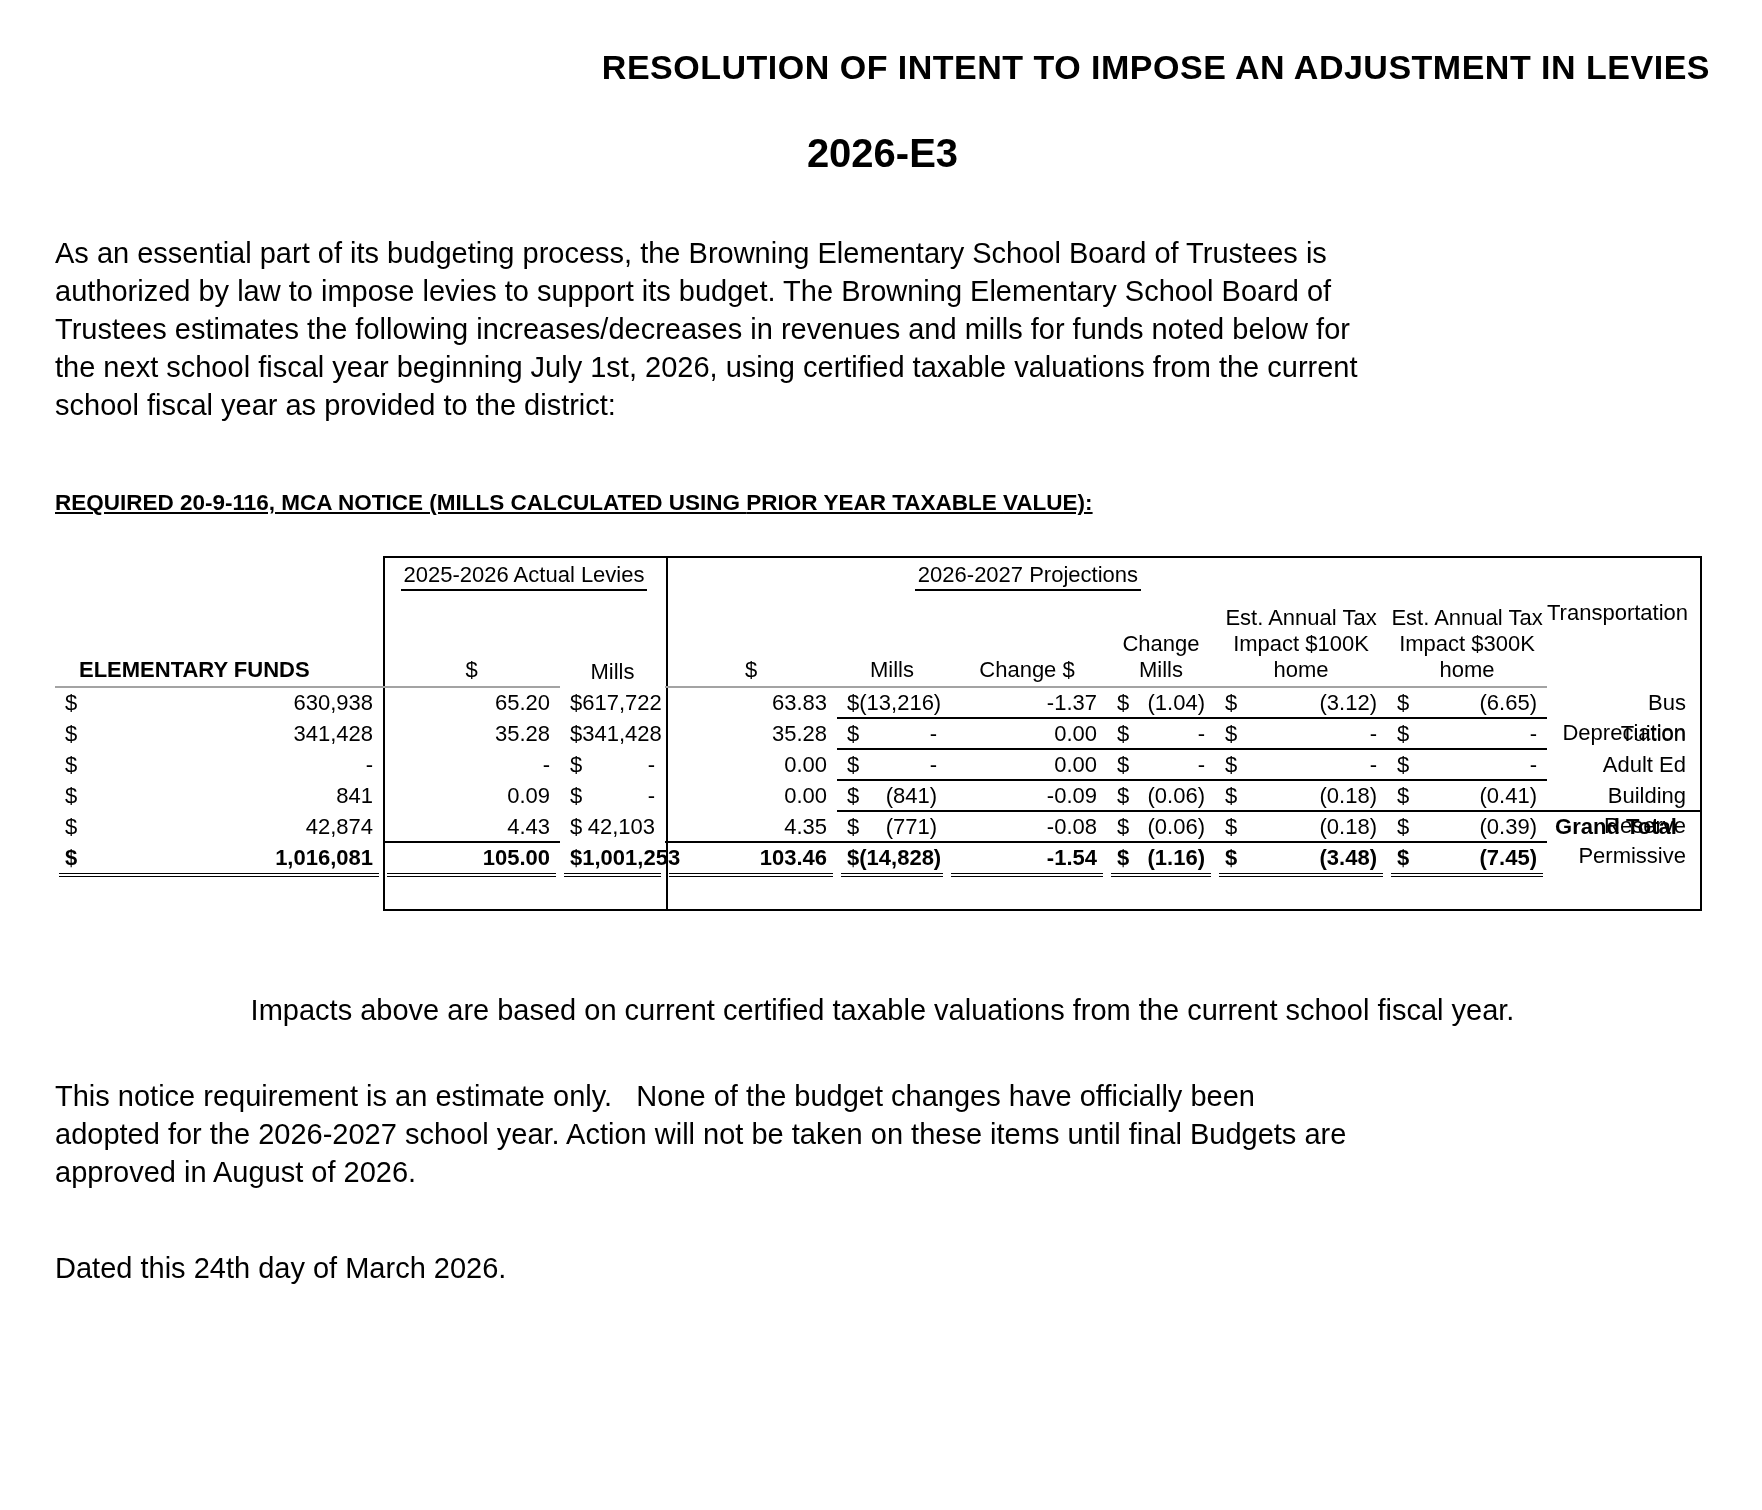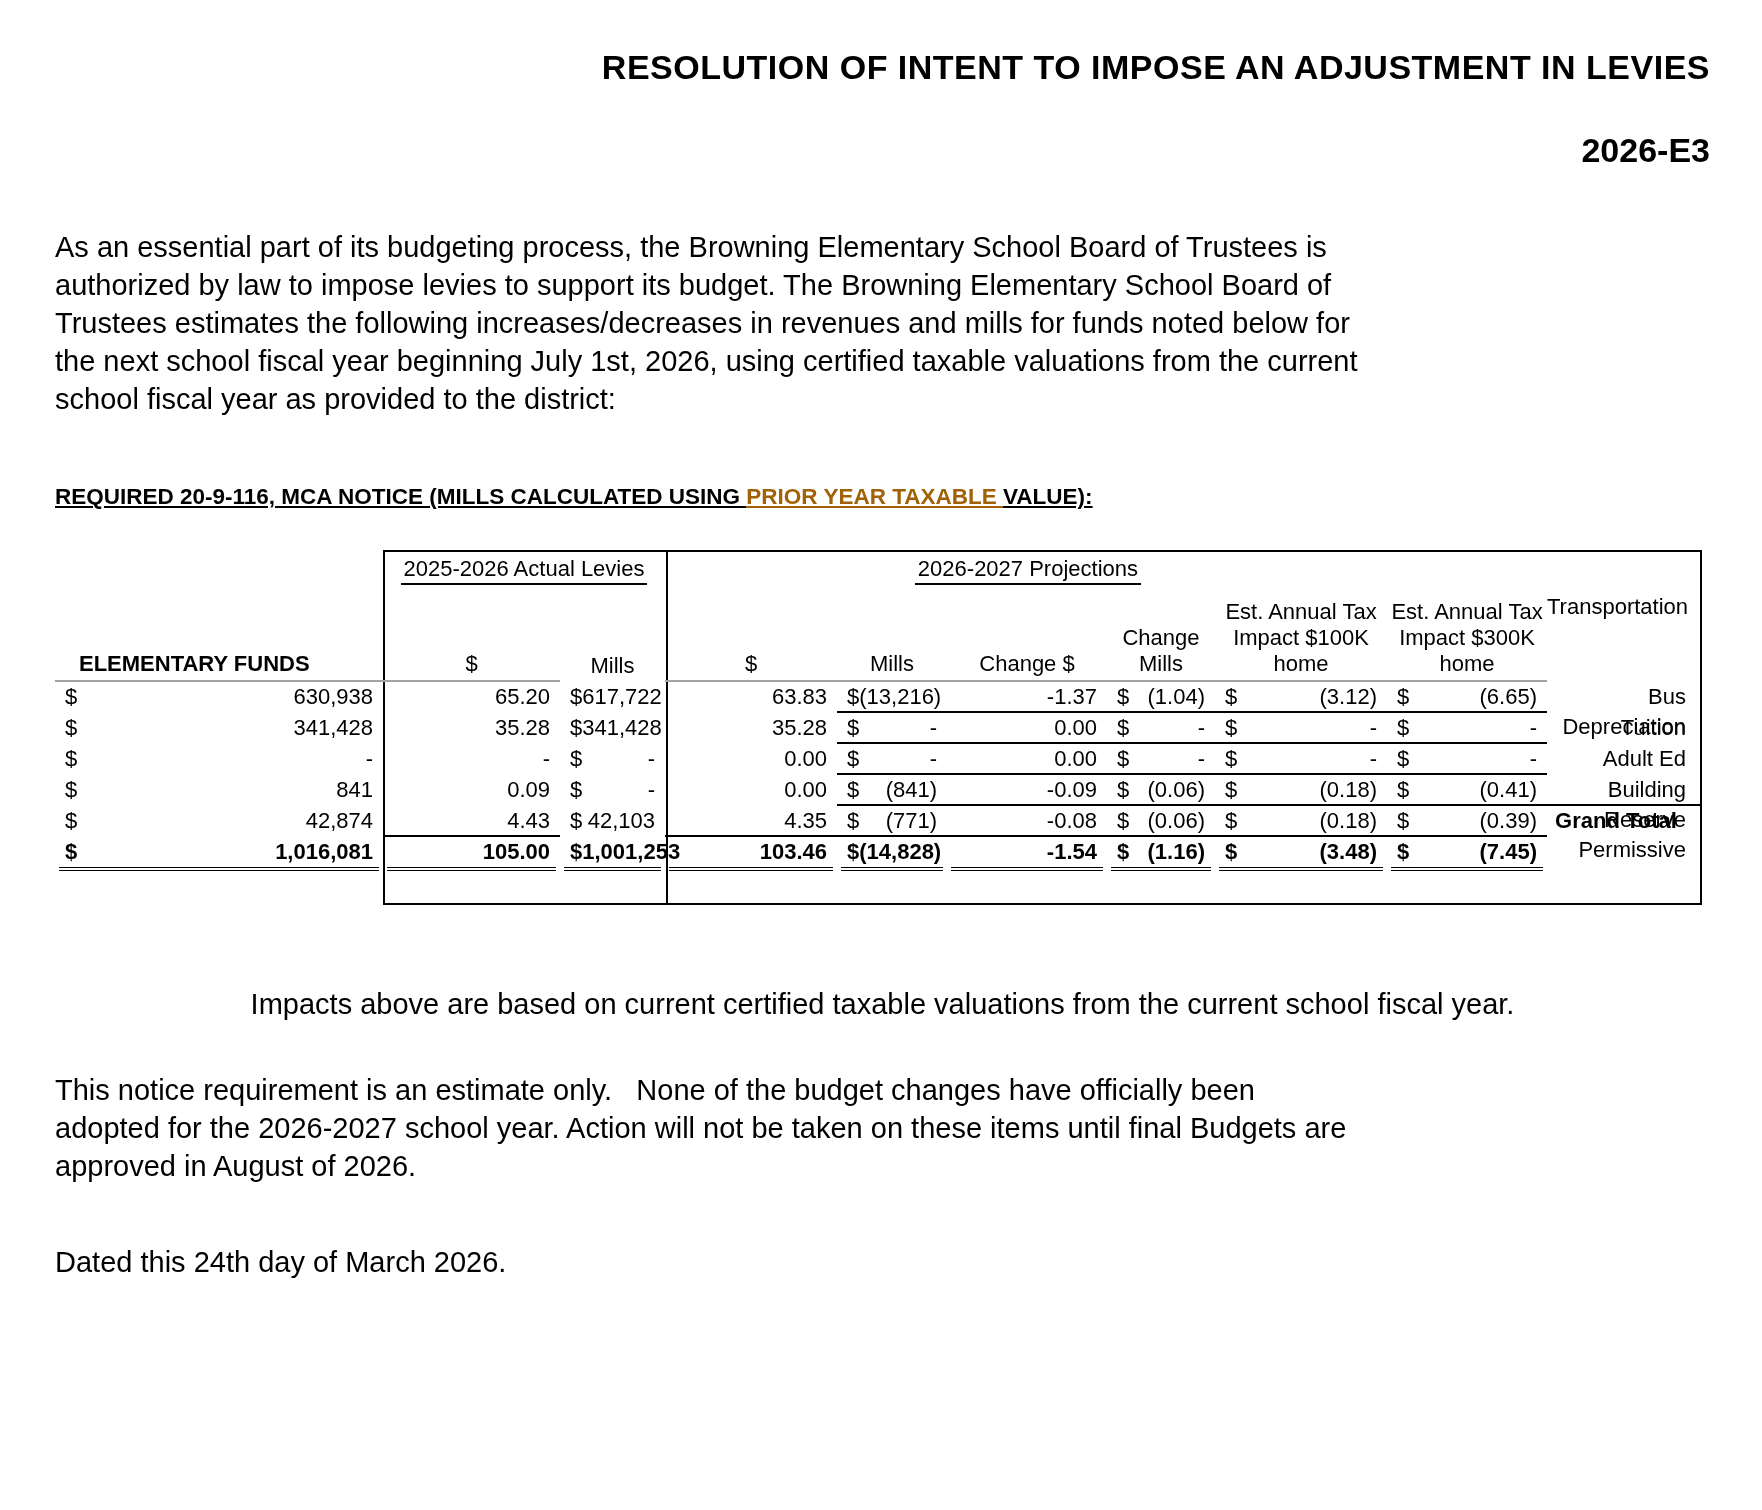--- a/index.html
+++ b/index.html
@@ -10,35 +10,35 @@
     font-family: "Liberation Sans", "DejaVu Sans", sans-serif;
     overflow: hidden;
   }
   .page { padding: 48px 52px 0 55px; }
 
   .doc-title {
     text-align: right; font-weight: bold; font-size: 34px;
     letter-spacing: 0.5px; margin: 0 0 0 0;
   }
   .doc-subtitle {
-    text-align: right; font-weight: bold; font-size: 34px;
+    text-align: center; font-weight: bold; font-size: 40px;
     margin-top: 44px;
   }
 
   .para {
     font-size: 29px; line-height: 38px;
     white-space: pre-wrap; margin: 0;
   }
   .intro { margin-top: 58px; }
 
   .required-line {
     margin-top: 66px; font-size: 22.5px; font-weight: bold;
   }
   .required-line .seg { text-decoration: underline; }
-  .required-line .hl { color: #a16207; text-decoration: underline; }
+  .required-line .hl { color: #000000; text-decoration: underline; }
 
   
   .tbl-wrap { position: relative; margin-top: 40px; width: 1647px; font-size: 22px; }
   .boxes { position: absolute; inset: 0; pointer-events: none; }
   .box1 {
     position: absolute; left: 328px; top: 0; bottom: 0; width: 285px;
     border: 2px solid #000;
   }
   .box2 {
     position: absolute; left: 611px; top: 0; bottom: 0; right: 0;

